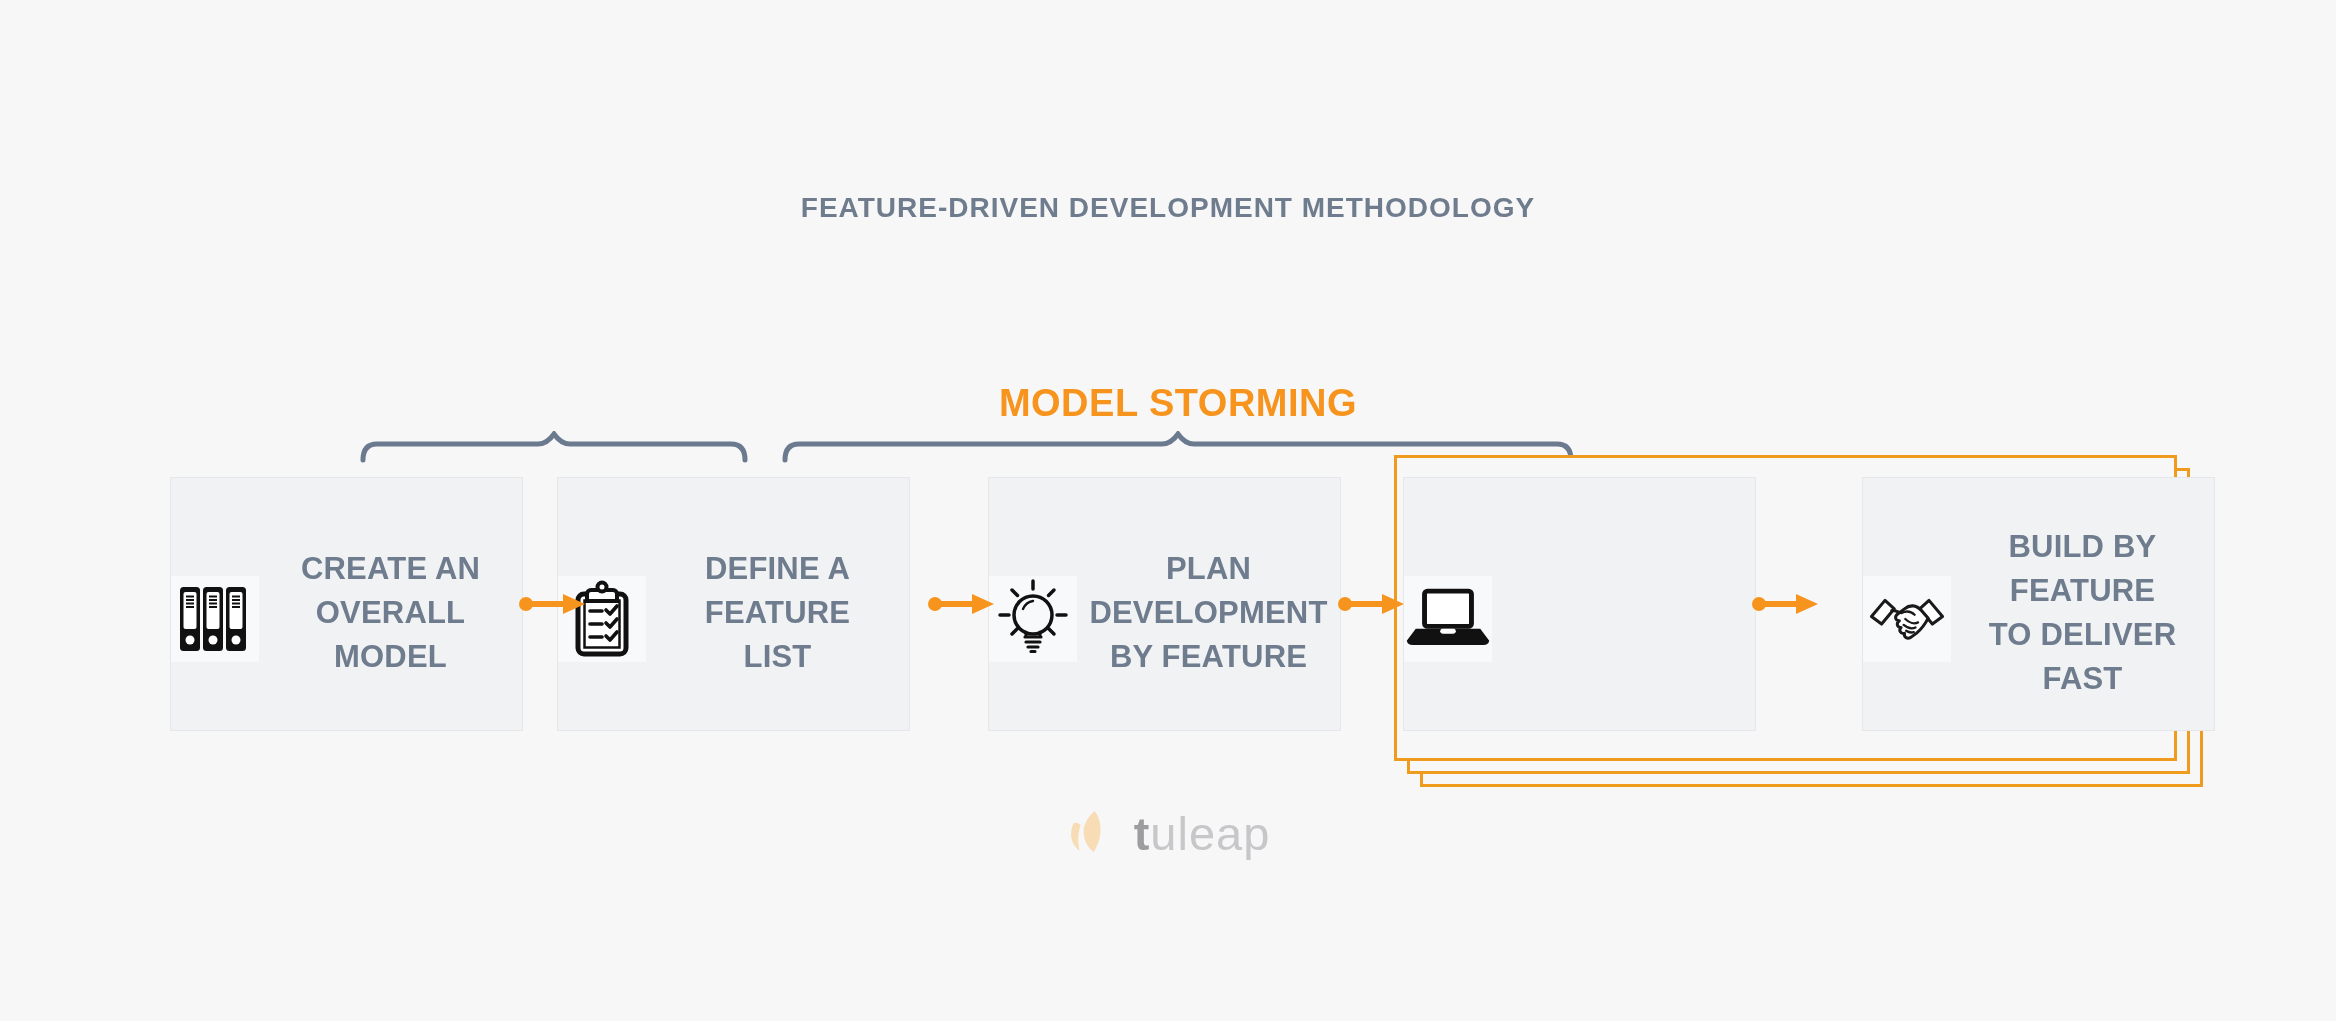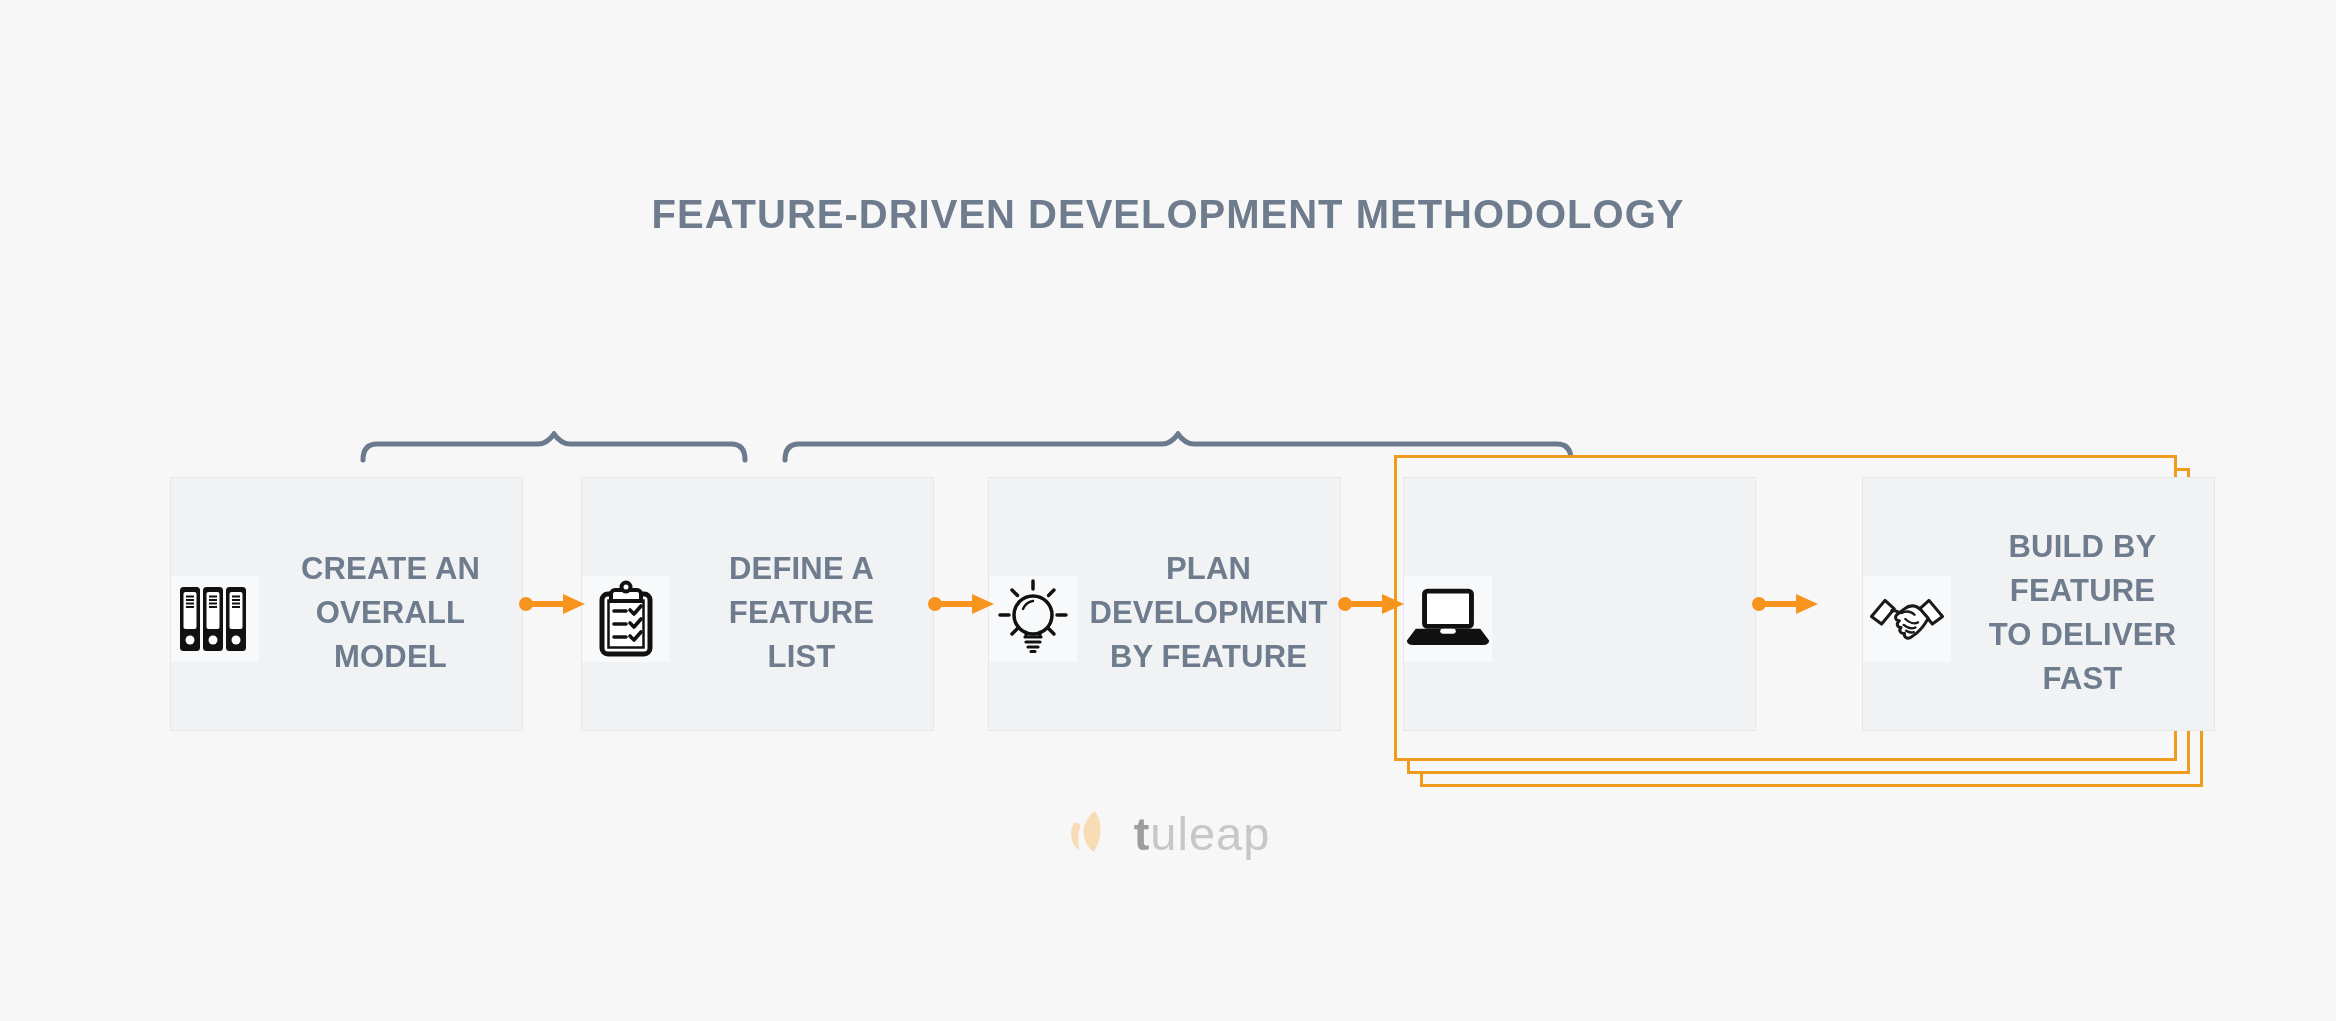--- a/index.html
+++ b/index.html
@@ -3,21 +3,21 @@
 <meta charset="utf-8">
 <style>
   html,body { margin:0; padding:0; background:#f7f7f8; }
   .canvas {
     position:relative; width:2336px; height:1021px;
     background:#f7f7f8; overflow:hidden;
     font-family:"Liberation Sans", sans-serif;
   }
   .title {
     position:absolute; top:192px; left:0; width:100%;
-    text-align:center; font-size:40px; font-weight:bold;
+    text-align:center; font-size:28px; font-weight:bold;
     color:#6e7c8d; letter-spacing:1px;
   }
   .phase-label {
     position:absolute; top:382px; width:600px; text-align:center;
     font-size:38px; font-weight:bold; color:#f7941d; letter-spacing:0.5px;
   }
   #phase-initial  { left:254px; }
   #phase-storming { left:878px; }
   .brace { position:absolute; top:431px; }
   .stack-rect {
@@ -26,21 +26,21 @@
   }
   #stack-3 { left:1420px; top:481px; z-index:1; }
   #stack-2 { left:1407px; top:468px; z-index:2; }
   #stack-1 { left:1394px; top:455px; z-index:3; }
   .step-box {
     position:absolute; top:477px; width:353px; height:254px;
     background:#f1f2f4; border:1px solid #e5e7ea; box-sizing:border-box;
     display:flex; flex-direction:row; align-items:center; z-index:4;
   }
   #step-1 { left:170px; }
-  #step-2 { left:581px; }
+  #step-2 { left:557px; }
   #step-3 { left:988px; }
   #step-4 { left:1403px; }
   #step-5 { left:1814px;margin-left:48px; }
   .icon-square {
     margin-top:30px; width:88px; height:86px; background:#f8f9fa;
     display:flex; align-items:center; justify-content:center; flex:none;
   }
   .step-label {
     margin-top:18px; font-size:31px; font-weight:bold; color:#6e7c8e;
     line-height:1.42; text-align:center; white-space:pre-line; letter-spacing:0.2px;
@@ -59,20 +59,21 @@
   .logo-word .rest { font-weight:normal; color:#c7c7ca; }
   svg { display:block; }
 </style>
 </head>
 <body>
 
 <div class="canvas">
 
   <div class="title">FEATURE-DRIVEN DEVELOPMENT METHODOLOGY</div>
 
+  <div class="phase-label" id="phase-storming">MODEL STORMING</div>
 
   <svg class="brace" style="left:360px" width="388" height="32" viewBox="0 0 388 32">
     <path d="M 3,29 Q 3,13 17,13 L 178,13 Q 187,13 194,3 Q 201,13 210,13 L 371,13 Q 385,13 385,29" fill="none" stroke="#6b7a8e" stroke-width="5" stroke-linecap="round"></path>
   </svg>
   <svg class="brace" style="left:782px" width="792" height="32" viewBox="0 0 792 32">
     <path d="M 3,29 Q 3,13 17,13 L 380,13 Q 389,13 396,3 Q 403,13 412,13 L 775,13 Q 789,13 789,29" fill="none" stroke="#6b7a8e" stroke-width="5" stroke-linecap="round"></path>
   </svg>
 
   <div class="stack-rect" id="stack-3"></div>
   <div class="stack-rect" id="stack-2"></div>

